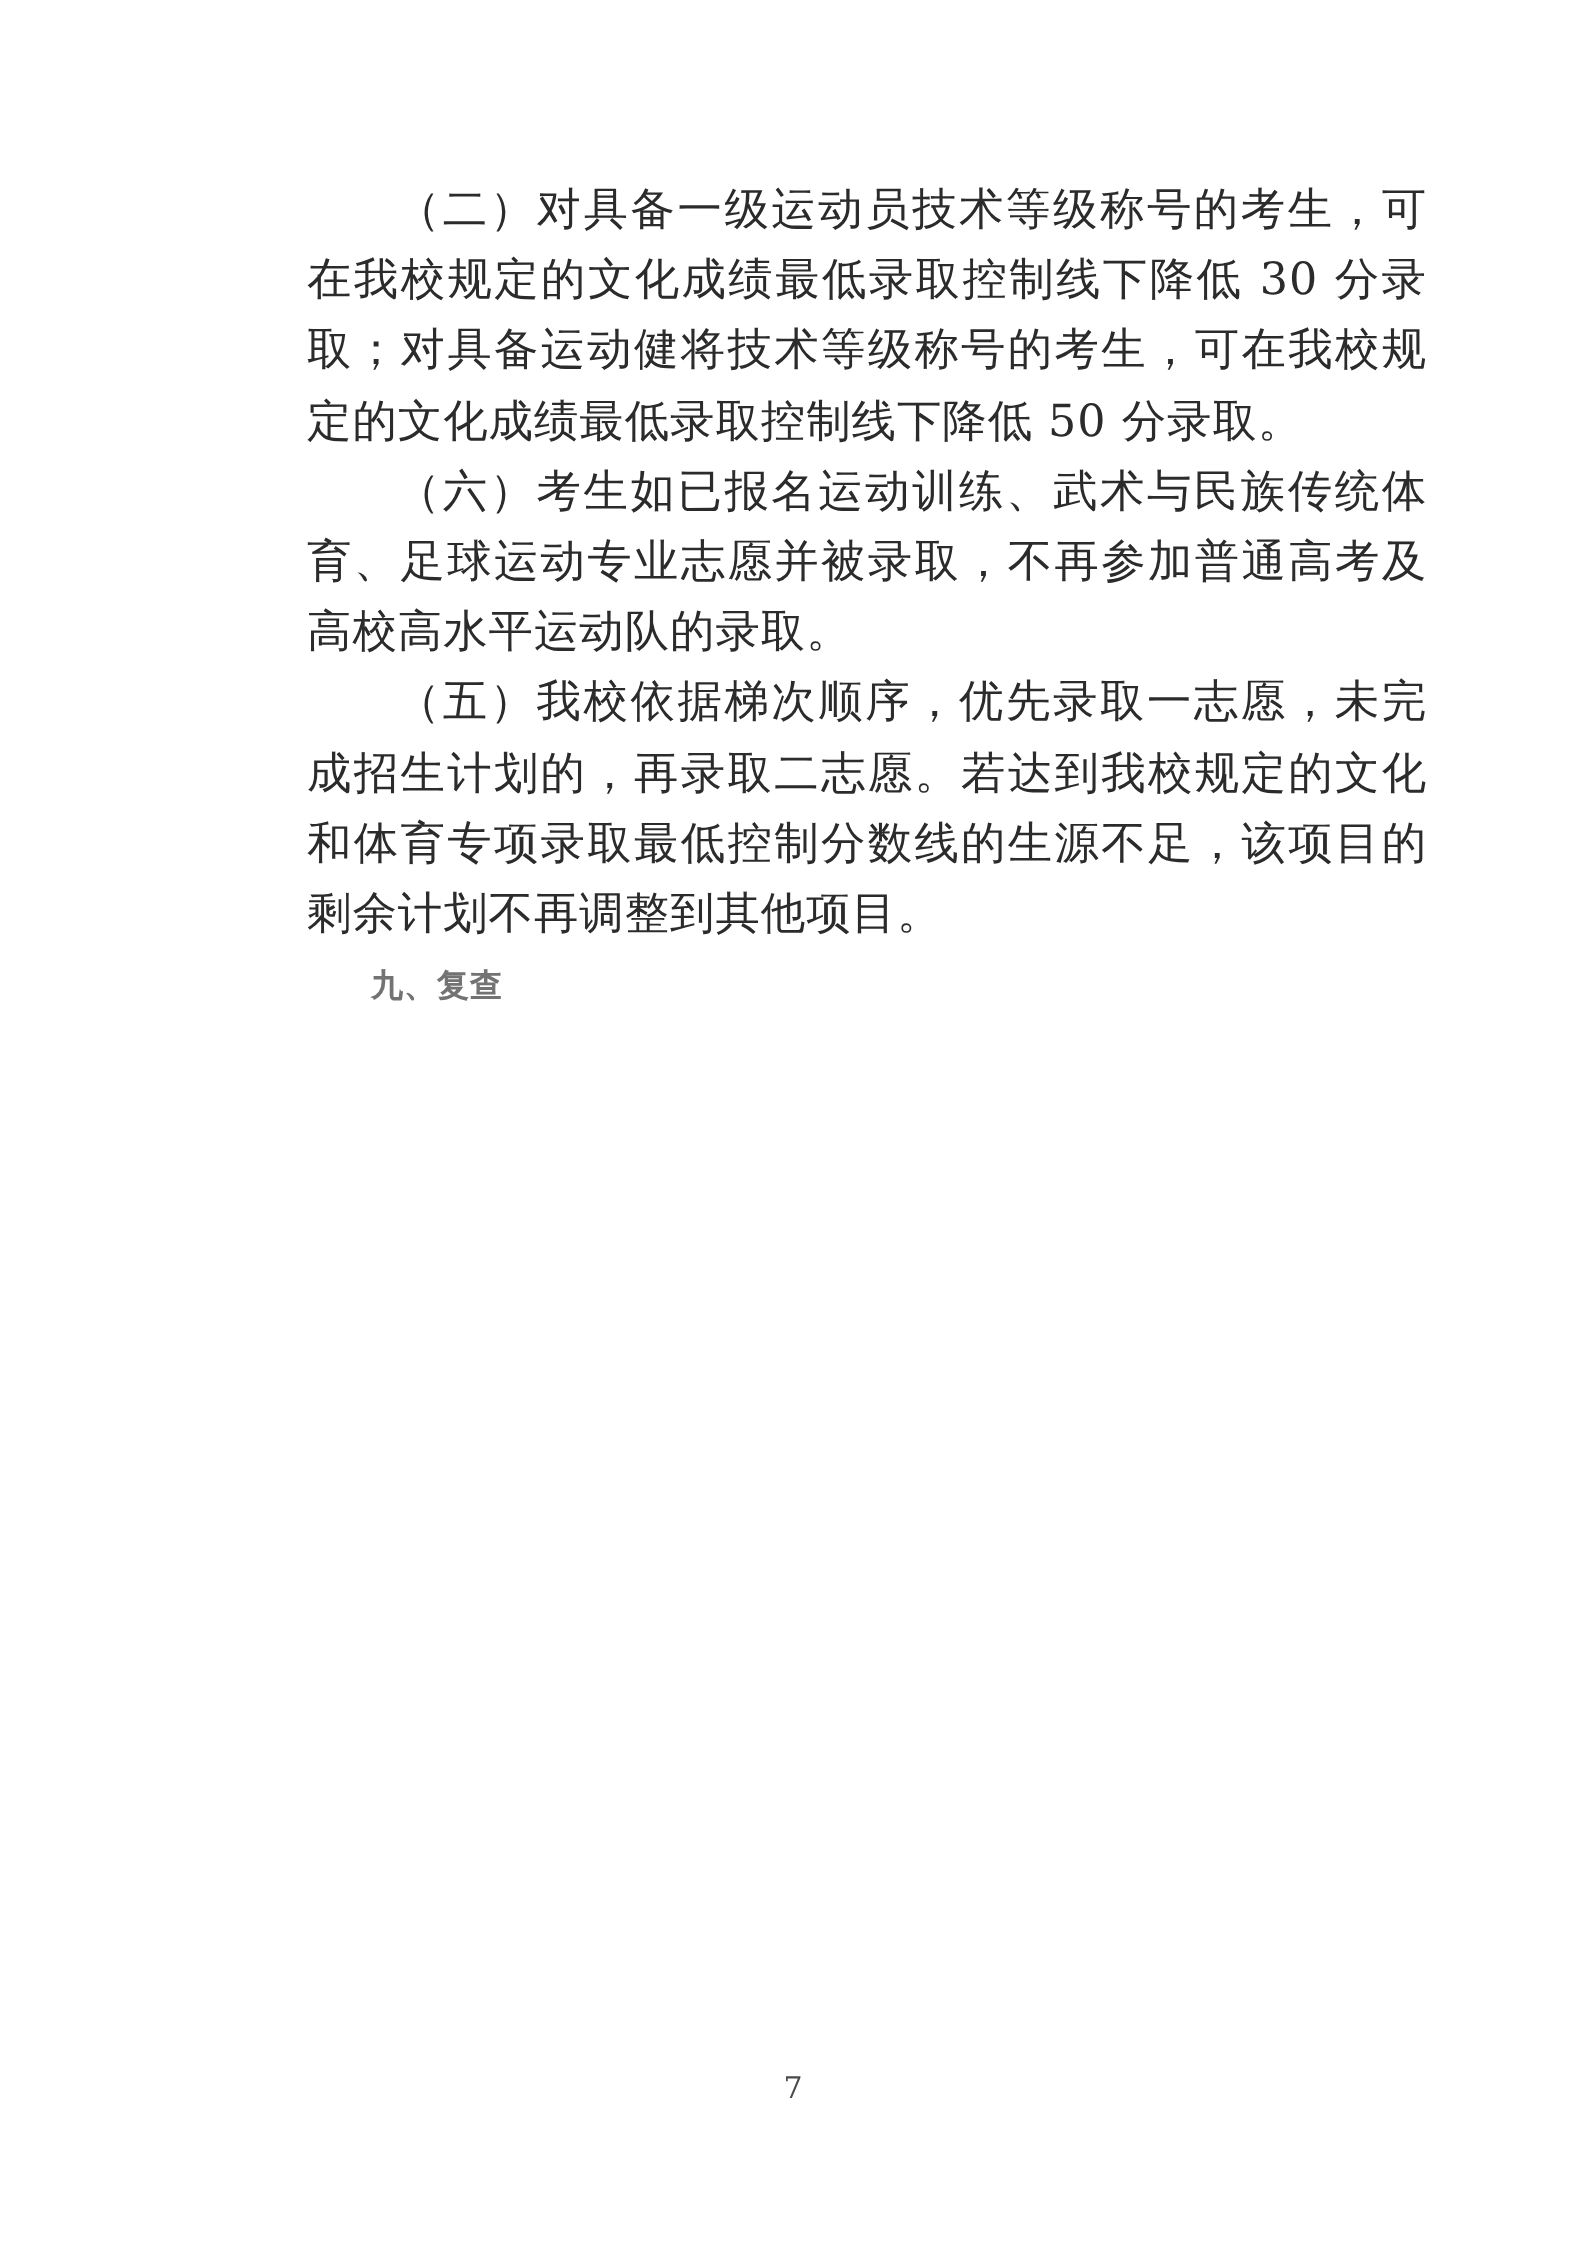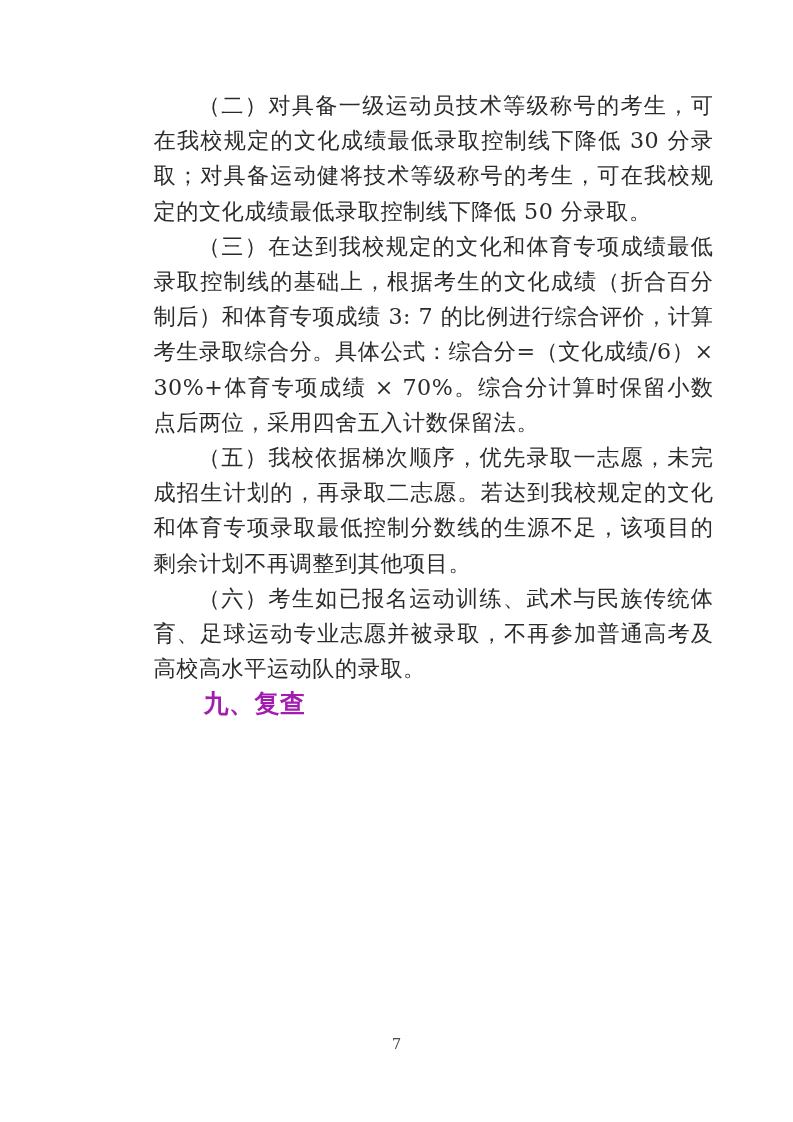--- a/index.html
+++ b/index.html
@@ -31,26 +31,26 @@
     text-align: justify;
     text-align-last: left;
     text-indent: 2em;
     letter-spacing: 0.5px;
     word-break: break-all;
     color: #2b2b2b;
     font-weight: 400;
   }
   .heading {
     margin: 0;
-    font-size: 25px;
+    font-size: 16px;
     line-height: 35.2px;
     text-indent: 2em;
     letter-spacing: 0.5px;
     font-weight: 700;
-    color: #a21caf;
+    color: #737373;
   }
   .page-number {
     position: absolute;
     left: 0;
     right: 0;
     top: 1035px;
     text-align: center;
     font-size: 15px;
     color: #4a4a4a;
     font-family: "DejaVu Serif", "Liberation Serif", serif;
@@ -58,26 +58,25 @@
 </style>
 </head>
 <body>
 
 <div class="page">
 
   <div class="content">
 
     <p class="para">（二）对具备一级运动员技术等级称号的考生，可在我校规定的文化成绩最低录取控制线下降低 30 分录取；对具备运动健将技术等级称号的考生，可在我校规定的文化成绩最低录取控制线下降低 50 分录取。</p>
 
-    <p class="para">（三）在达到我校规定的文化和体育专项成绩最低录取控制线的基础上，根据考生的文化成绩（折合百分制后）和体育专项成绩 3: 7 的比例进行综合评价，计算考生录取综合分。具体公式：综合分=（文化成绩/6）× 30%+体育专项成绩 × 70%。综合分计算时保留小数点后两位，采用四舍五入计数保留法。</p>
 
 
+    <p class="para">（六）考生如已报名运动训练、武术与民族传统体育、足球运动专业志愿并被录取，不再参加普通高考及高校高水平运动队的录取。</p>
+
     <p class="para">（五）我校依据梯次顺序，优先录取一志愿，未完成招生计划的，再录取二志愿。若达到我校规定的文化和体育专项录取最低控制分数线的生源不足，该项目的剩余计划不再调整到其他项目。</p>
-
-    <p class="para">（六）考生如已报名运动训练、武术与民族传统体育、足球运动专业志愿并被录取，不再参加普通高考及高校高水平运动队的录取。</p>
 
     <p class="heading">九、复查</p>
 
 
   </div>
 
   <div class="page-number">7</div>
 
 </div>
 

